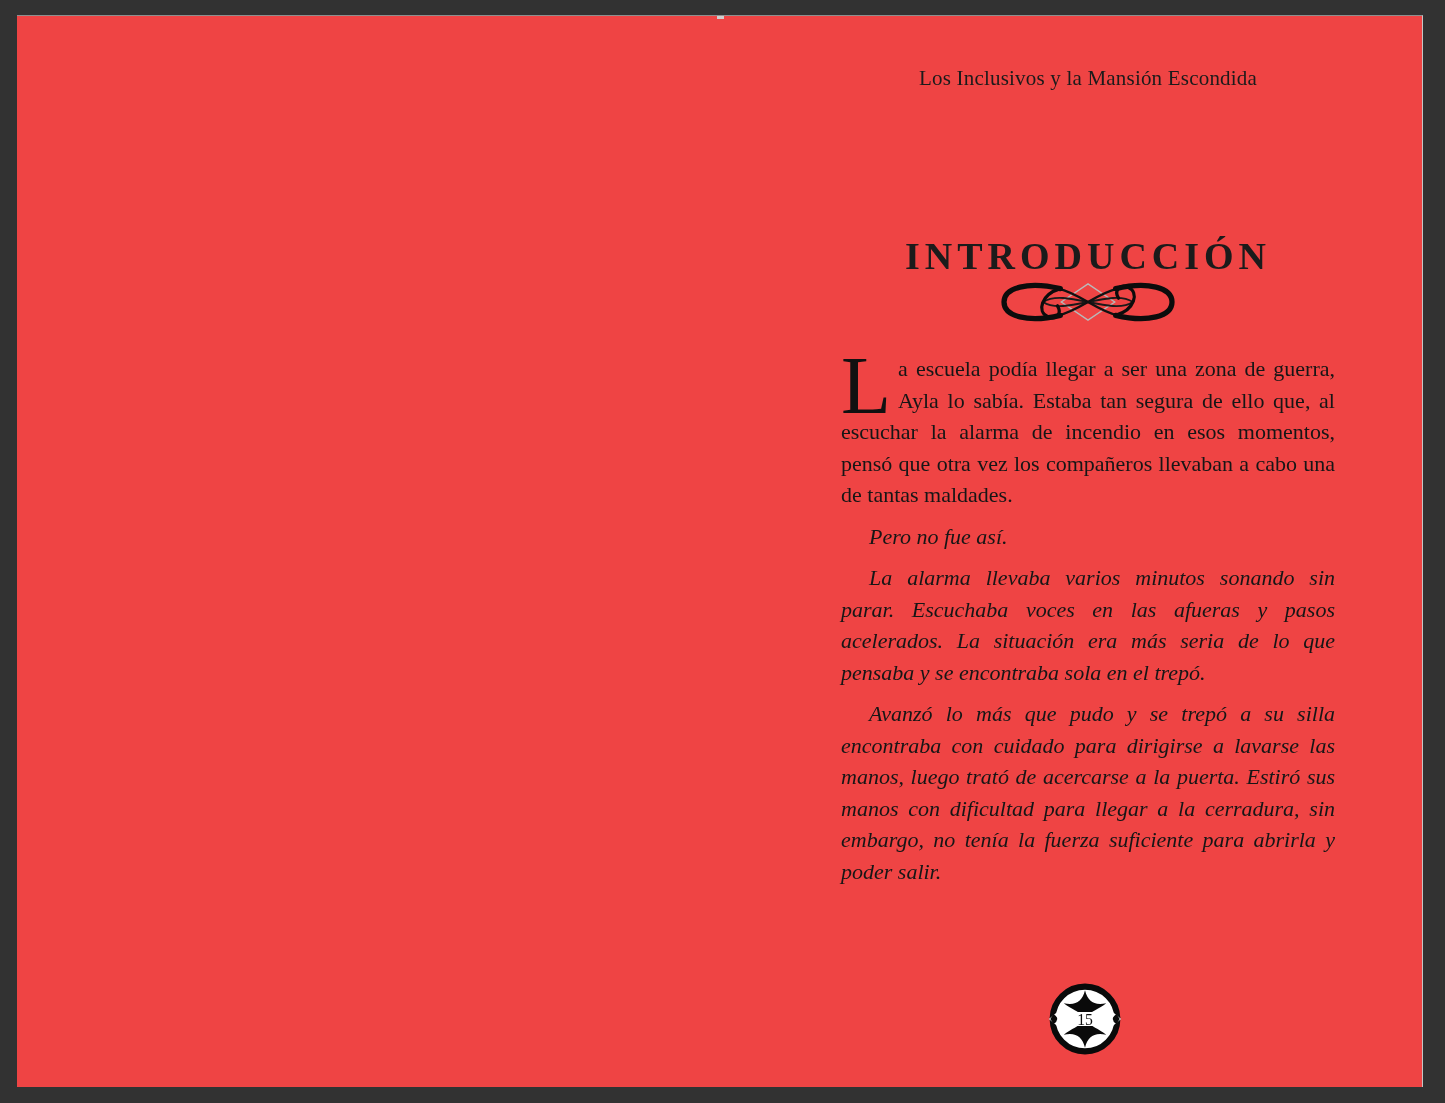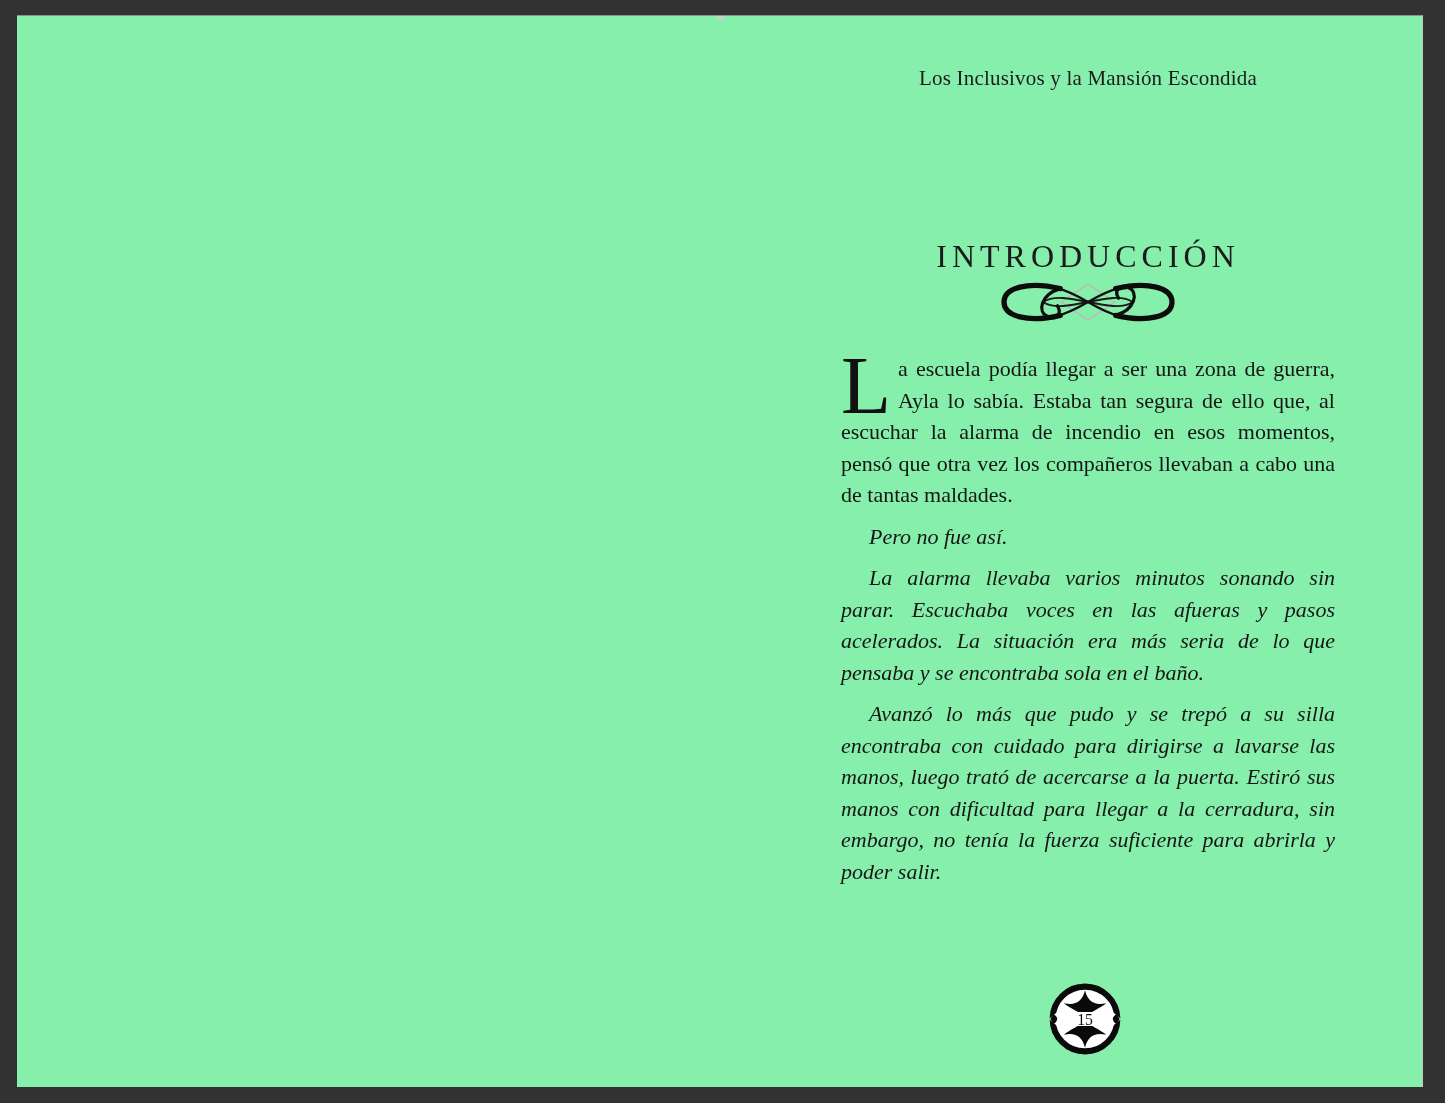--- a/index.html
+++ b/index.html
@@ -10,21 +10,21 @@
     overflow: hidden;
     font-family: "Liberation Serif", serif;
   }
   body { background: #323232; position: relative; }
 
   
   .paper {
     position: absolute;
     left: 17px; top: 15px;
     width: 1406px; height: 1072px;
-    background: #86efac;
+    background: #ef4444;
     border-top: 1px solid #8f8f8f;
     border-right: 1px solid #c6c6c6;
     box-sizing: border-box;
   }
   .seam-notch {
     position: absolute;
     left: 700px; top: 0px;
     width: 7px; height: 3px;
     background: #cfcfcf;
   }
@@ -40,24 +40,24 @@
     top: 48px;              
     text-align: center;
     font-size: 21px;
     line-height: 28px;
     letter-spacing: 0.2px;
     color: #1b1b1b;
   }
   .chapter-title {
     top: 222px;             
     text-align: center;
-    font-size: 32px;
+    font-size: 38px;
     line-height: 36px;
     letter-spacing: 5px;
-    font-weight: 400;
+    font-weight: 700;
     color: #1b1b1b;
   }
   .flourish-wrap {
     top: 265px;             
     text-align: center;
   }
   .flourish-wrap svg { display: inline-block; }
 
   .body-text {
     top: 337px;             
@@ -113,21 +113,21 @@
       <path d="M64,8 C44,14 39,32 51,37.5 C60,41 66,34 61,26" stroke="#0c0c0c" stroke-width="3.4"></path>
 
       <path d="M122,36 C156,44 181,37 181,22 C181,7 156,0 122,8" stroke="#0c0c0c" stroke-width="5.5"></path>
       <path d="M122,36 C142,30 147,12 135,6.5 C126,3 120,10 125,18" stroke="#0c0c0c" stroke-width="3.4"></path>
     </svg>
   </div>
 
   <div class="col body-text">
     <p class="first"><span class="dropcap">L</span><span>a escuela podía llegar a ser una zona de guerra, Ayla lo sabía. Estaba tan segura de ello que, al escuchar la alarma de incendio en esos momentos, pensó que otra vez los compañeros llevaban a cabo una de tantas maldades.</span></p>
     <p class="indent">Pero no fue así.</p>
-    <p class="indent">La alarma llevaba varios minutos sonando sin parar. Escuchaba voces en las afueras y pasos acelerados. La situación era más seria de lo que pensaba y se encontraba sola en el baño.</p>
+    <p class="indent">La alarma llevaba varios minutos sonando sin parar. Escuchaba voces en las afueras y pasos acelerados. La situación era más seria de lo que pensaba y se encontraba sola en el trepó.</p>
     <p class="indent">Avanzó lo más que pudo y se trepó a su silla encontraba con cuidado para dirigirse a lavarse las manos, luego trató de acercarse a la puerta. Estiró sus manos con dificultad para llegar a la cerradura, sin embargo, no tenía la fuerza suficiente para abrirla y poder salir.</p>
   </div>
 
   <svg class="medallion" viewBox="0 0 80 80">
     <circle cx="40" cy="40" r="35" fill="#ffffff" stroke="#0a0a0a" stroke-width="6.5"></circle>
 
     <g fill="#0a0a0a">
 
       <path d="M40,9 C37,21 30,26 17,23 C26,30 33,31 38,38 L40,41 L42,38 C47,31 54,30 63,23 C50,26 43,21 40,9 Z"></path>
 

